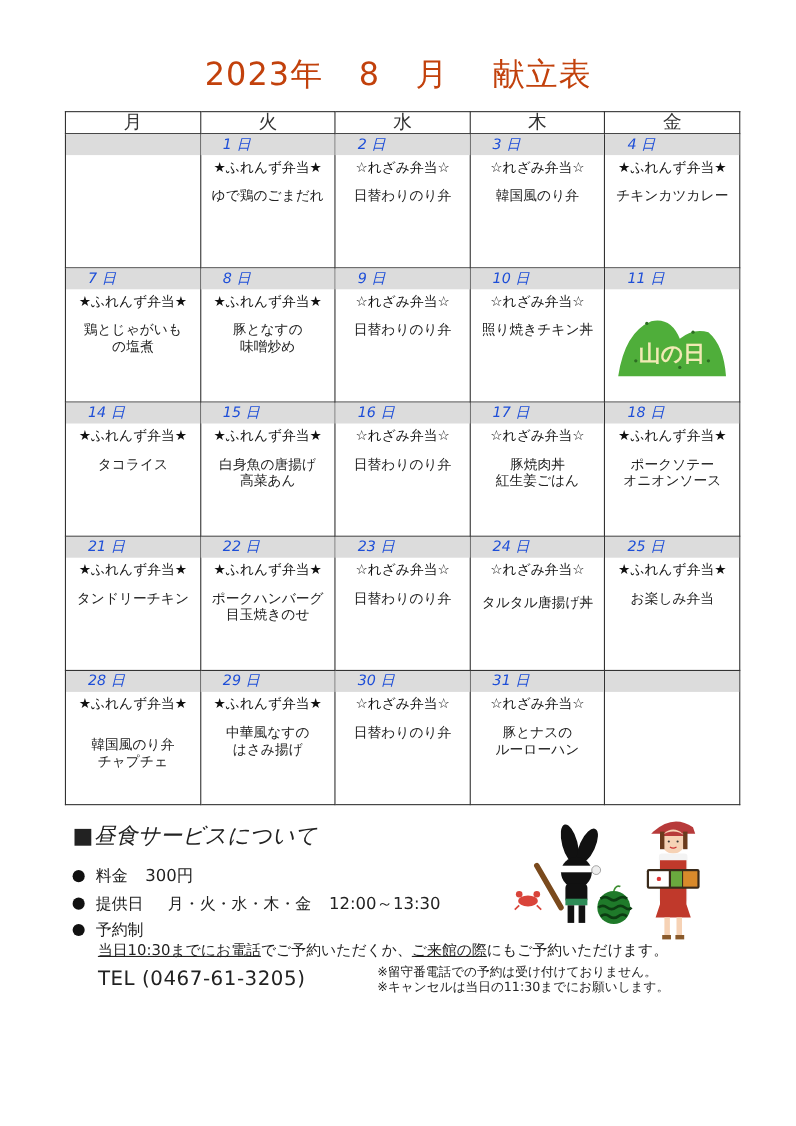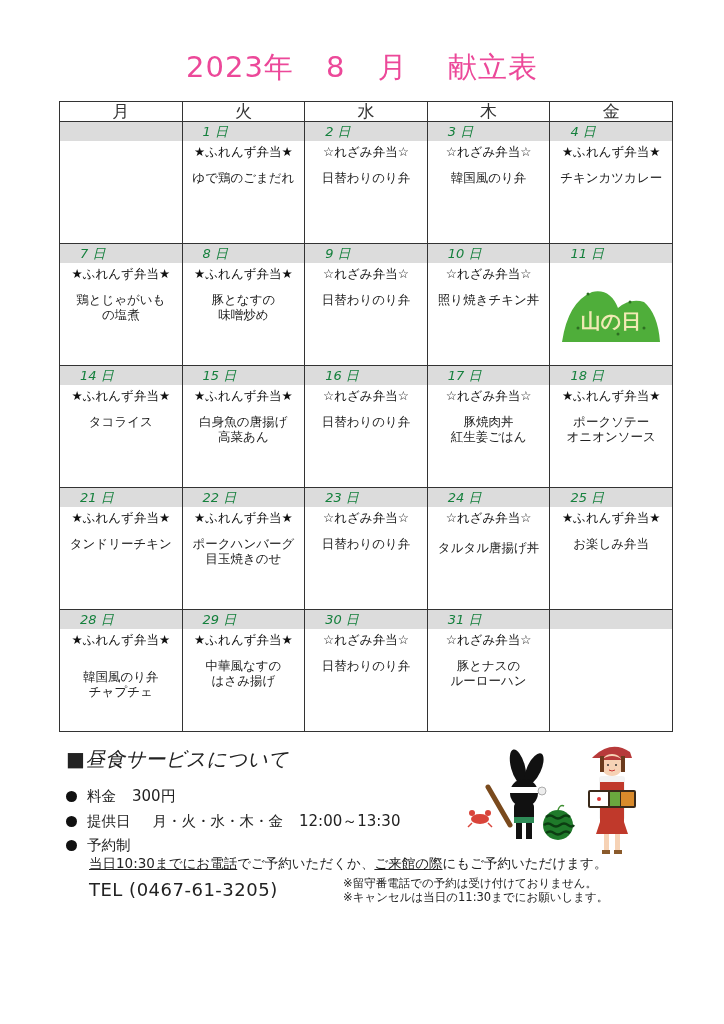--- a/index.html
+++ b/index.html
@@ -1,29 +1,29 @@
 <!DOCTYPE html>
 <html><head>
 <meta charset="utf-8">
 <style>
   html, body { margin:0; padding:0; background:#ffffff; }
   body { width:724px; height:1024px; position:relative; overflow:hidden;
          font-family:"DejaVu Sans", "Liberation Sans", sans-serif; color:#222; }
   .title { position:absolute; left:0; width:724px; top:48px; text-align:center;
-           font-size:29px; letter-spacing:1px; color:#ec4899; }
+           font-size:29px; letter-spacing:1px; color:#c2410c; }
   .title span { display:inline-block; }
   .title .sp { width:22px; }
   table.cal { position:absolute; left:59px; top:101px; width:614px;
               border-collapse:collapse; table-layout:fixed; }
   table.cal th, table.cal td { border:1.5px solid #333; padding:0; vertical-align:top; }
   table.cal th { height:19px; font-weight:normal; font-size:17px; line-height:19px;
                  text-align:center; color:#333; }
   table.cal td { height:121px; position:relative; }
   .datebar { height:19px; background:#dcdcdc; font-style:italic; font-size:13px;
-             line-height:19px; padding-left:20px; color:#15803d; }
+             line-height:19px; padding-left:20px; color:#1d4ed8; }
   .btype { text-align:center; font-size:12.5px; margin-top:2px; height:18px; line-height:18px; color:#111; white-space:nowrap; }
   .dish { text-align:center; font-size:12.5px; line-height:15px; margin-top:9px; color:#222; white-space:nowrap; }
   .holiday { position:absolute; left:8px; top:40px; width:105px; height:60px; }
   .info-title { font-size:20px; color:#222; position:absolute; left:66px; top:746px;font-style:italic; }
   .bullet { position:absolute; left:66px; font-size:14.5px; color:#222; }
   .bullet .dot { display:inline-block; width:11px; height:11px; background:#111; border-radius:50%; margin-right:10px; vertical-align:-1px; }
   .bullet .gap { display:inline-block; width:16px; }
   .resv-note { position:absolute; left:89px; top:855px; font-size:13.5px; color:#222; }
   .resv-note u { text-decoration:underline; }
   .tel { position:absolute; left:89px; top:879px; font-size:18px; color:#222; letter-spacing:0.5px; }

